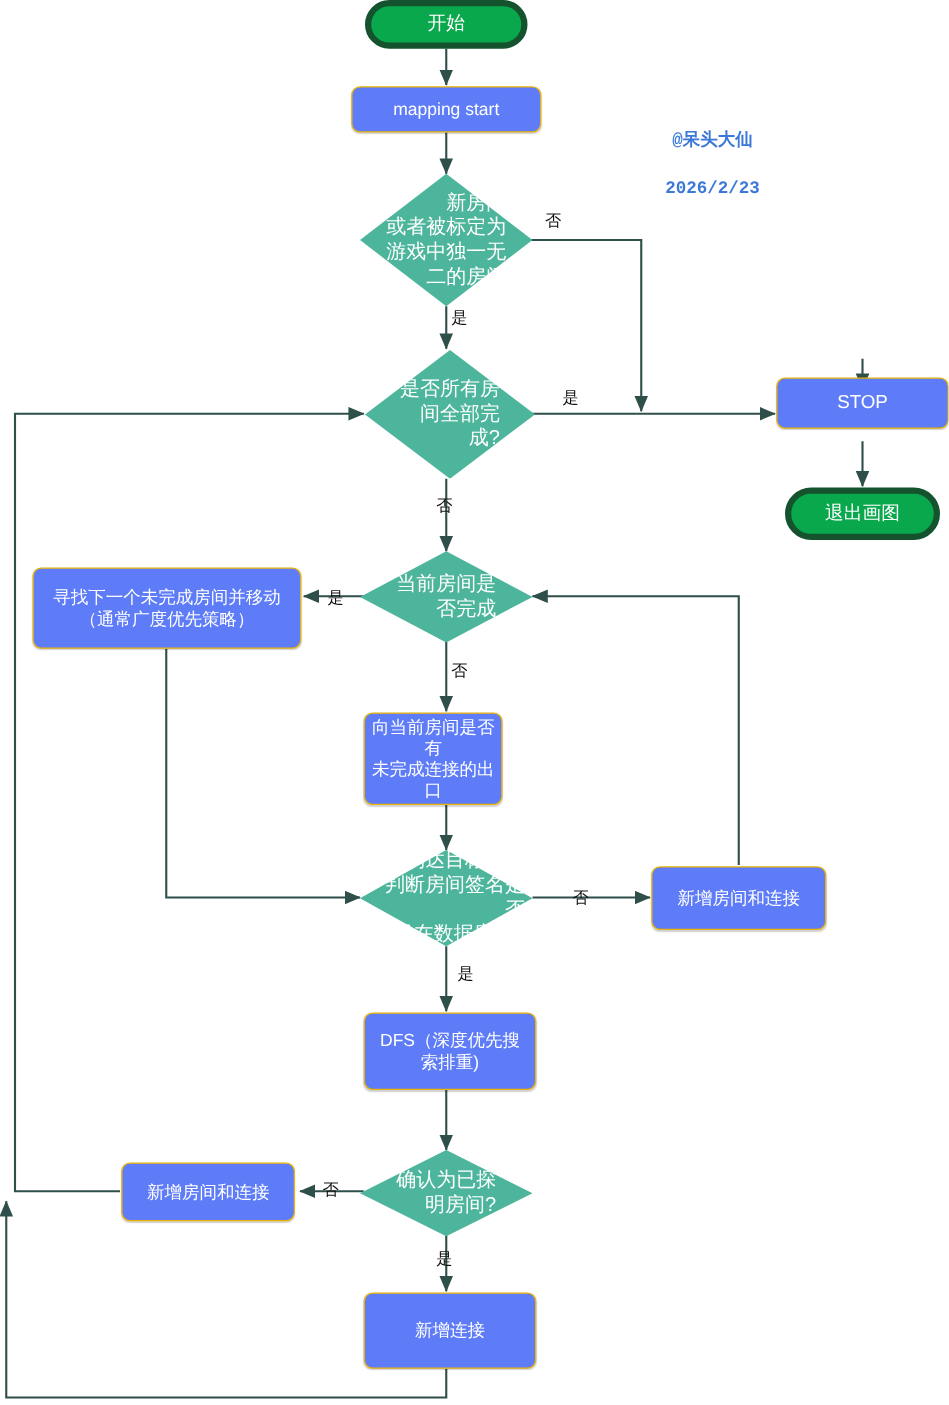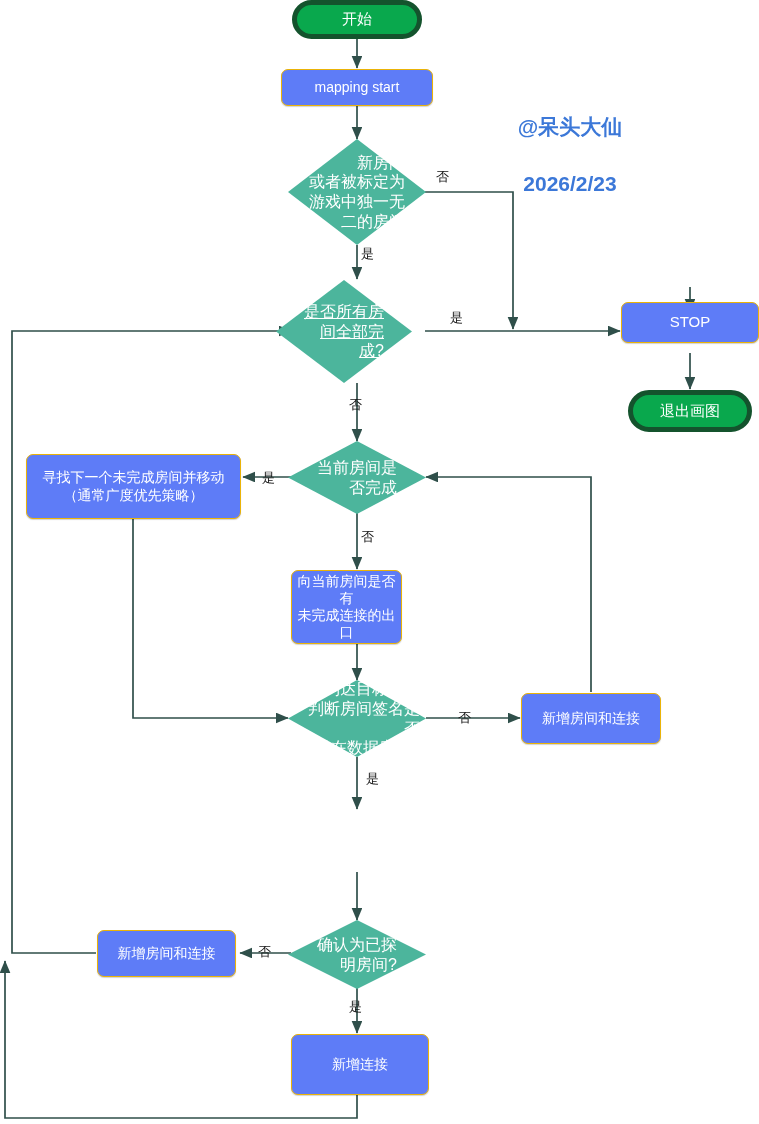--- a/index.html
+++ b/index.html
@@ -73,25 +73,26 @@
     background: transparent;
     z-index: 4;
     line-height: 1;
     white-space: nowrap;
   }
   
   .watermark {
     position: absolute;
     color: #3C78D8;
     font-weight: bold;
-    font-size: 21px;
+    font-size: 14px;
     line-height: 1.35;
     text-align: center;
     z-index: 5;
     white-space: pre-line;
+    font-family: Liberation Mono, monospace;
   }
 </style>
 </head>
 <body>
 
 <div id="canvas">
 
   <svg class="edges" viewBox="0 0 759 1124">
     <defs>
       <marker id="arrow" markerWidth="9" markerHeight="9" refX="7.2" refY="3.2" orient="auto" markerUnits="strokeWidth">
@@ -151,21 +152,21 @@
   </div>
 
   <div class="node diamond" style="left:288px; top:139px; width:138px; height:106px;">
     <span class="dshape"></span>
     <span class="dlabel">新房间
 或者被标定为
 游戏中独一无
 二的房间</span>
   </div>
 
-  <div class="node diamond" style="left:276px; top:280px; width:136px; height:103px;text-decoration:underline;">
+  <div class="node diamond" style="left:292px; top:280px; width:136px; height:103px;">
     <span class="dshape"></span>
     <span class="dlabel">是否所有房
 间全部完
 成?</span>
   </div>
 
 
   <div class="node box" style="left:621px; top:302px; width:138px; height:41px; font-size:15px;">
     <span>STOP</span>
   </div>
@@ -194,20 +195,24 @@
     <span class="dshape"></span>
     <span class="dlabel">到达目标房间
 判断房间签名是否
 已在数据库中?</span>
   </div>
 
   <div class="node box" style="left:521px; top:693px; width:140px; height:51px;">
     <span>新增房间和连接</span>
   </div>
 
+  <div class="node box" style="left:291px; top:810px; width:138px; height:62px;">
+    <span>DFS（深度优先搜
+索排重)</span>
+  </div>
 
   <div class="node diamond" style="left:288px; top:920px; width:138px; height:69px;">
     <span class="dshape"></span>
     <span class="dlabel">确认为已探
 明房间?</span>
   </div>
 
   <div class="node box" style="left:97px; top:930px; width:139px; height:47px;">
     <span>新增房间和连接</span>
   </div>

